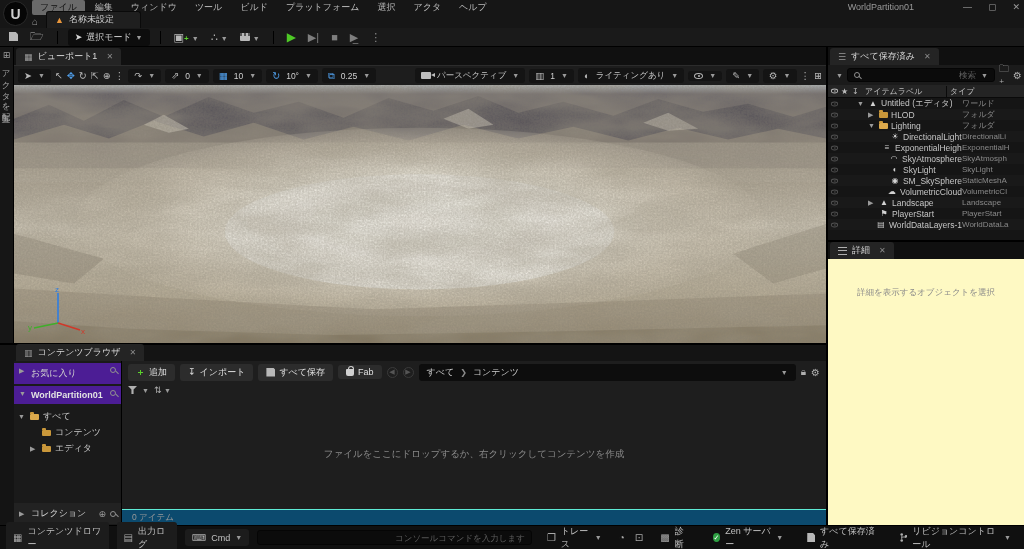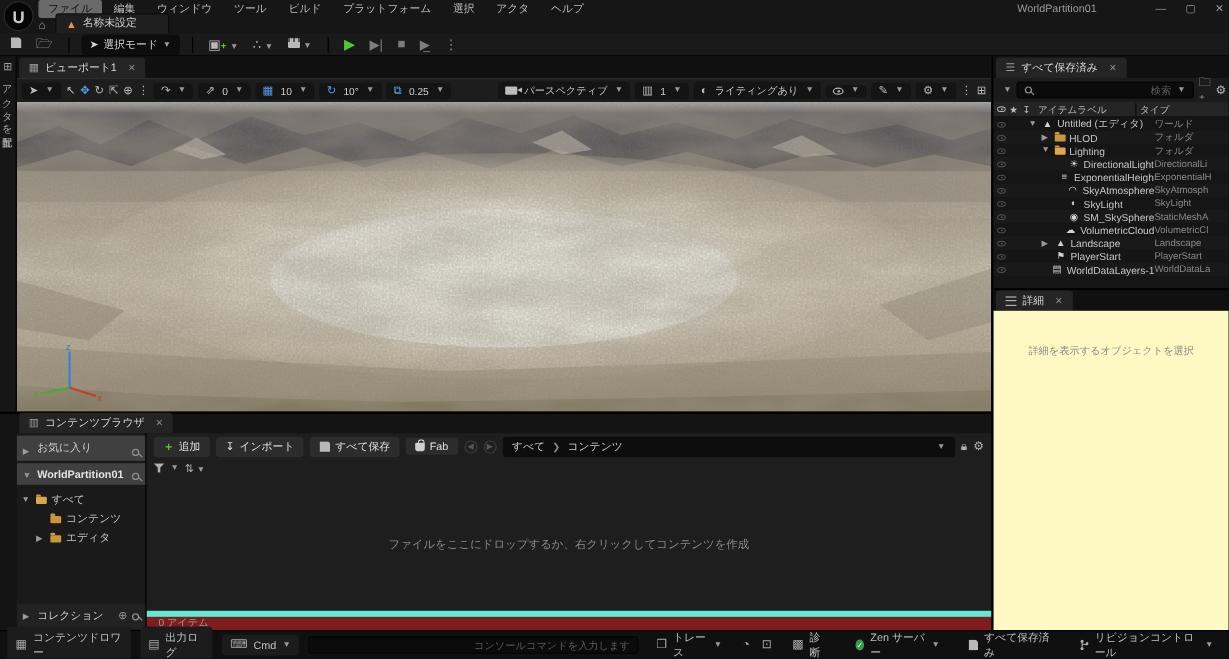--- a/index.html
+++ b/index.html
@@ -56,21 +56,21 @@
   #scene-wrap { flex:1; position:relative; overflow:hidden; }
   #scene { position:absolute; inset:0; width:100%; height:100%; }
   #gizmo { position:absolute; left:14px; bottom:6px; }
 
   
   #cb { flex:1; display:flex; flex-direction:column; min-height:0; }
   #cb-tabbar { height:16px; background:#141414; display:flex; align-items:flex-end; padding-left:14px; }
   #cb-body { flex:1; display:flex; min-height:0; }
   #cb-side { width:122px; background:#1a1a1a; border-right:1px solid #000; display:flex; flex-direction:column; font-size:9px; padding-left:14px; position:relative; }
   #cb-side::before { content:''; position:absolute; left:0; top:0; bottom:0; width:14px; background:#141414; }
-  .side-row { display:flex; align-items:flex-end; gap:4px; background:#404040; padding:4px 5px; margin-top:2px; color:#cfcfcf; }
+  .side-row { display:flex; align-items:flex-start; gap:4px; background:#4c1d95; padding:4px 5px; margin-top:2px; color:#cfcfcf; }
   .side-row .ic-lens { margin-left:auto; }
   .exp { color:#9a9a9a; font-size:7px; width:8px; display:inline-block; }
   #cb-tree { padding:6px 0 0 4px; display:flex; flex-direction:column; gap:3px; }
   .tree-row { display:flex; align-items:center; gap:4px; color:#c9c9c9; }
   #cb-collections { margin-top:auto; display:flex; align-items:center; gap:4px; background:#222; padding:4px 5px; margin-bottom:1px; color:#cfcfcf; }
   .plus-circ { margin-left:auto; color:#9a9a9a; font-size:9px; }
 
   #cb-main { flex:1; display:flex; flex-direction:column; background:#1e1e1e; min-width:0; }
   #cb-toolbar { height:20px; display:flex; align-items:center; gap:5px; padding:2px 6px 0 6px; font-size:9px; }
   .cb-btn { display:flex; align-items:center; gap:4px; background:#2c2c2c; border-radius:3px; padding:2px 8px; color:#e0e0e0; }
@@ -78,21 +78,21 @@
   .nav-circ { width:11px; height:11px; border:1px solid #3a3a3a; border-radius:50%; color:#555; font-size:7px; display:flex; align-items:center; justify-content:center; }
   #breadcrumb-pill { flex:1; display:flex; align-items:center; gap:6px; background:#0d0d0d; border-radius:3px; padding:2px 8px; color:#d0d0d0; }
   #breadcrumb-pill .chev { margin-left:auto; }
   .crumb-sep { color:#8a8a8a; font-size:8px; }
   #cb-searchrow { height:18px; display:flex; align-items:center; gap:5px; padding:2px 6px; }
   .search-box { display:flex; align-items:center; gap:5px; background:#0b0b0b; border:1px solid #050505; border-radius:3px; padding:1px 6px; height:14px; }
   .search-box input { flex:1; background:transparent; border:none; outline:none; color:#cfcfcf; font-size:8.5px;text-align:right; }
   .search-box input::placeholder { color:#5e5e5e; }
   #cb-search { flex:1; max-width:480px; }
   #cb-drop { flex:1; display:flex; align-items:center; justify-content:center; color:#8a8a8a; font-size:9.5px; }
-  #cb-footer { height:16px; background:#7f1d1d; border-top:5px solid #5eead4; display:flex; align-items:center; padding:0 10px; font-size:8.5px; color:#9a9a9a; }
+  #cb-footer { height:16px; background:#0c4a6e; border-top:1px solid #5eead4; display:flex; align-items:center; padding:0 10px; font-size:8.5px; color:#9a9a9a; }
 
   
   #outliner { height:195px; display:flex; flex-direction:column; border-bottom:2px solid #000; }
   #ol-tabbar { height:18px; background:#101010; display:flex; align-items:flex-end; }
   #ol-toolbar { height:20px; display:flex; align-items:center; gap:4px; padding:0 4px; background:#1b1b1b; }
   #ol-search { flex:1; }
   .ic-funnel { display:inline-block; width:9px; height:8px; background:#b0b0b0; clip-path:polygon(0 0,100% 0,62% 45%,62% 100%,38% 100%,38% 45%); }
   .ic-lens { display:inline-block; width:6px; height:6px; border:1.3px solid #8f8f8f; border-radius:50%; position:relative; flex:none; }
   .ic-lens::after { content:''; position:absolute; width:4px; height:1.4px; background:#8f8f8f; transform:rotate(45deg); right:-3.5px; bottom:-1px; }
   .ol-ic { font-size:10px; color:#b0b0b0; }

